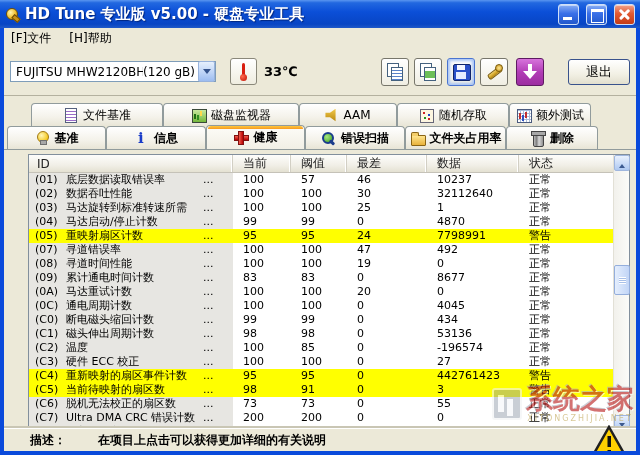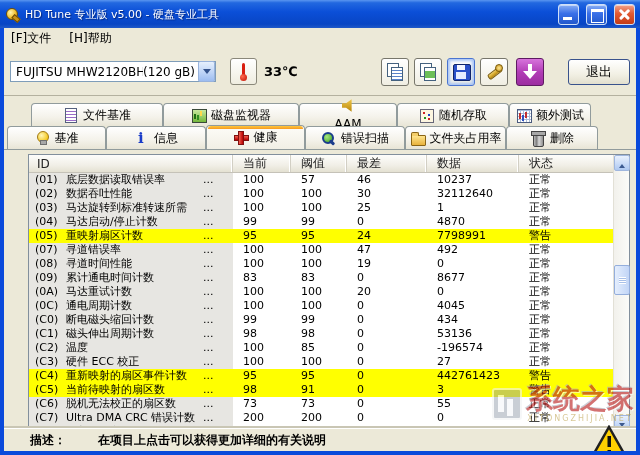--- a/index.html
+++ b/index.html
@@ -8,21 +8,21 @@
   .window{width:640px;height:455px;position:relative;overflow:hidden;background:#0A4ADB;
           font-family:"DejaVu Sans","Liberation Sans",sans-serif;font-size:12px;color:#000;}
 
   
   .titlebar{position:absolute;top:0;left:0;right:0;height:28px;display:flex;align-items:center;gap:5px;padding:0 5px;
     background:linear-gradient(180deg,#5A96F0 0%,#2268E0 10%,#0B4FD8 42%,#0845C4 86%,#2059C8 100%);}
   .app-icon{width:15px;height:15px;position:relative;flex:0 0 auto;}
   .app-icon::before{content:"";position:absolute;left:1px;top:1px;width:10px;height:10px;border-radius:50%;
     background:radial-gradient(circle at 35% 35%,#FFF4B0,#F0C030 55%,#B07808);border:1px solid #6E4E06;}
   .app-icon::after{content:"";position:absolute;right:0;bottom:1px;width:6px;height:3px;background:#C89018;border:1px solid #6E4E06;transform:rotate(40deg);}
-  .title-text{color:#fff;font-weight:normal;font-size:11px;text-shadow:1px 1px 1px #00257E;flex:1;white-space:nowrap;overflow:hidden;}
+  .title-text{color:#fff;font-weight:bold;font-size:15px;text-shadow:1px 1px 1px #00257E;flex:1;white-space:nowrap;overflow:hidden;}
   .tb-btn{width:21px;height:21px;border-radius:3px;border:1px solid #CFE0F8;position:relative;flex:0 0 auto;margin-left:2px;
     box-shadow:inset 0 1px 0 rgba(255,255,255,.5);}
   .btn-min,.btn-max{background:linear-gradient(180deg,#8BB0F4,#3A70E8 45%,#2258CC);}
   .btn-close{background:linear-gradient(180deg,#F2A28B,#E25A33 45%,#C43C16);}
   .btn-min::after{content:"";position:absolute;left:4px;bottom:4px;width:9px;height:3px;background:#fff;}
   .btn-max::after{content:"";position:absolute;left:4px;top:4px;width:11px;height:10px;border:1px solid #fff;border-top:3px solid #fff;}
   .btn-close::before,.btn-close::after{content:"";position:absolute;left:3px;top:8px;width:13px;height:2.6px;background:#fff;border-radius:1px;}
   .btn-close::before{transform:rotate(45deg);} .btn-close::after{transform:rotate(-45deg);}
 
   
@@ -60,25 +60,25 @@
   .ic-down::before{content:"";position:absolute;left:11px;top:5px;width:4px;height:8px;background:#fff;}
   .ic-down::after{content:"";position:absolute;left:6px;top:12px;width:0;height:0;border:7px solid transparent;border-top:8px solid #fff;}
 
   .exit-btn{margin-left:24px;width:62px;height:26px;border:1px solid #39528C;border-radius:3px;
     background:linear-gradient(#FFFFFF,#F2F0E4 60%,#E2DFCE);display:flex;align-items:center;justify-content:center;font-size:13px;}
 
   
   .tabs{margin-top:7px;position:relative;z-index:2;}
   .tabrow{display:flex;height:23px;}
   .tabrow1{margin-left:27px;}
-  .tabrow2{margin-left:3px;}
+  .tabrow2{margin-left:3px;font-weight:bold;}
   .tab{display:flex;align-items:center;justify-content:center;gap:5px;border:1px solid #919B9C;border-bottom:none;
     border-radius:4px 4px 0 0;background:linear-gradient(#FFFFFF,#F4F2EA 60%,#E8E5D6);padding:0 12px;white-space:nowrap;position:relative;}
   .tabrow1 .tab:nth-child(1){width:132px;} .tabrow1 .tab:nth-child(2){width:136px;}
-  .tabrow1 .tab:nth-child(3){width:98px;flex-direction:column;}  .tabrow1 .tab:nth-child(4){width:112px;}
+  .tabrow1 .tab:nth-child(3){width:98px;}  .tabrow1 .tab:nth-child(4){width:112px;}
   .tabrow1 .tab:nth-child(5){width:82px;}
   .tabrow2 .tab:nth-child(1){width:99px;}  .tabrow2 .tab:nth-child(2){width:100px;}
   .tabrow2 .tab:nth-child(3){width:99px;}  .tabrow2 .tab:nth-child(4){width:100px;}
   .tabrow2 .tab:nth-child(5){width:101px;} .tabrow2 .tab:nth-child(6){width:92px;}
   .tab.active{background:linear-gradient(#FDFCF8,#F1EFE5);z-index:4;height:24px;margin-top:-1px;}
   .tab.active::before{content:"";position:absolute;top:0;left:1px;right:1px;height:3px;
     background:linear-gradient(#FFC73C,#F79A1F);border-radius:3px 3px 0 0;}
 
   .ticon{width:15px;height:14px;position:relative;display:inline-block;flex:0 0 auto;}
   .icon-file-benchmark::before{content:"";position:absolute;left:2px;top:0;width:10px;height:13px;border:1px solid #55607E;

